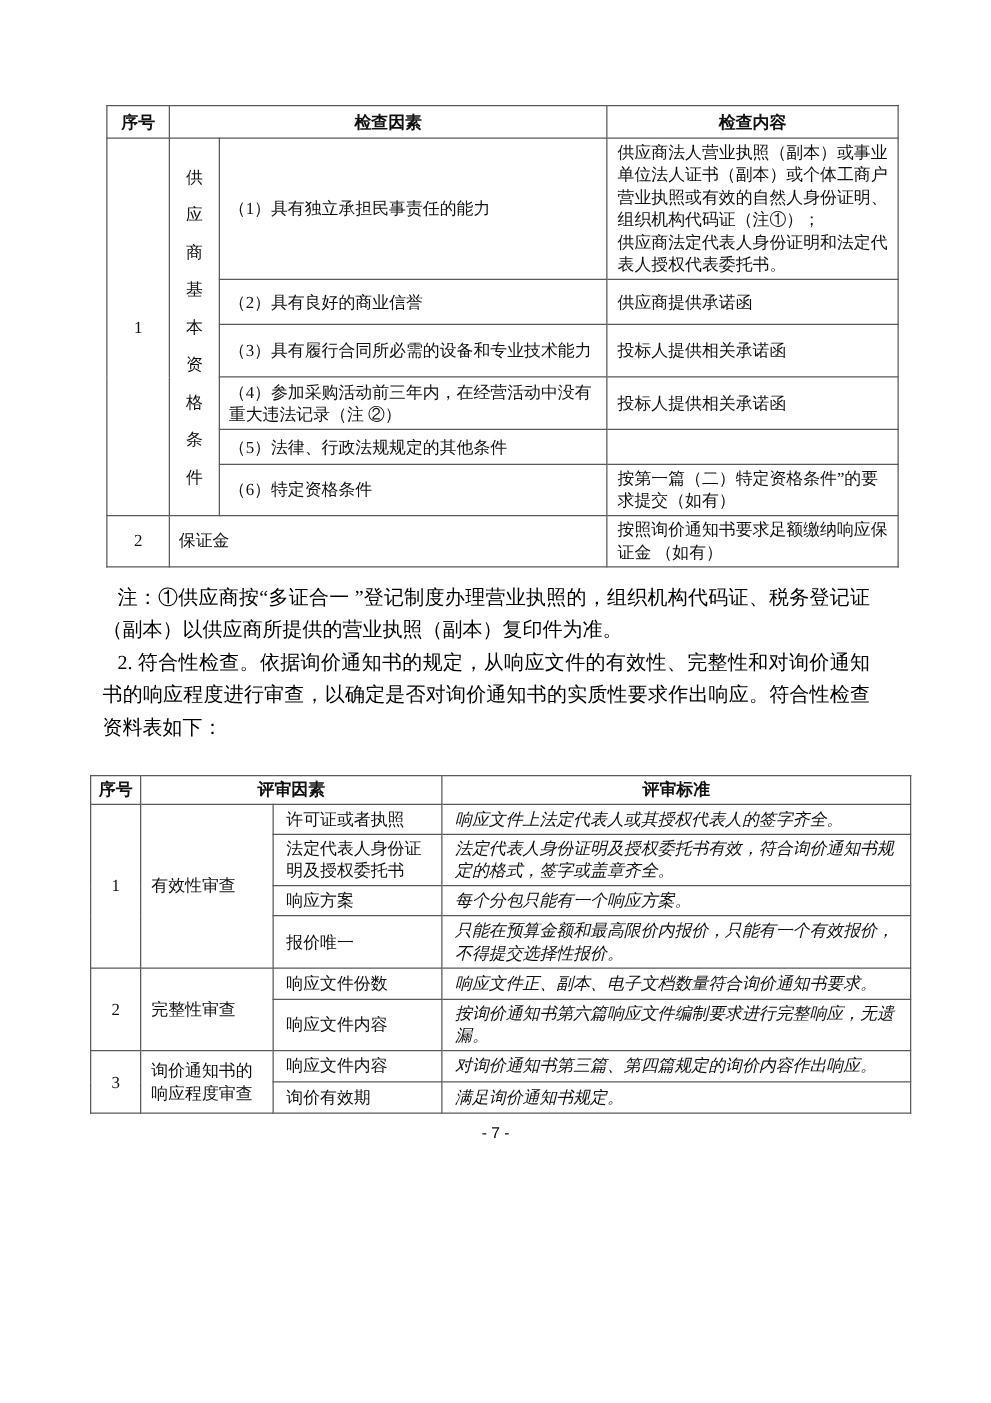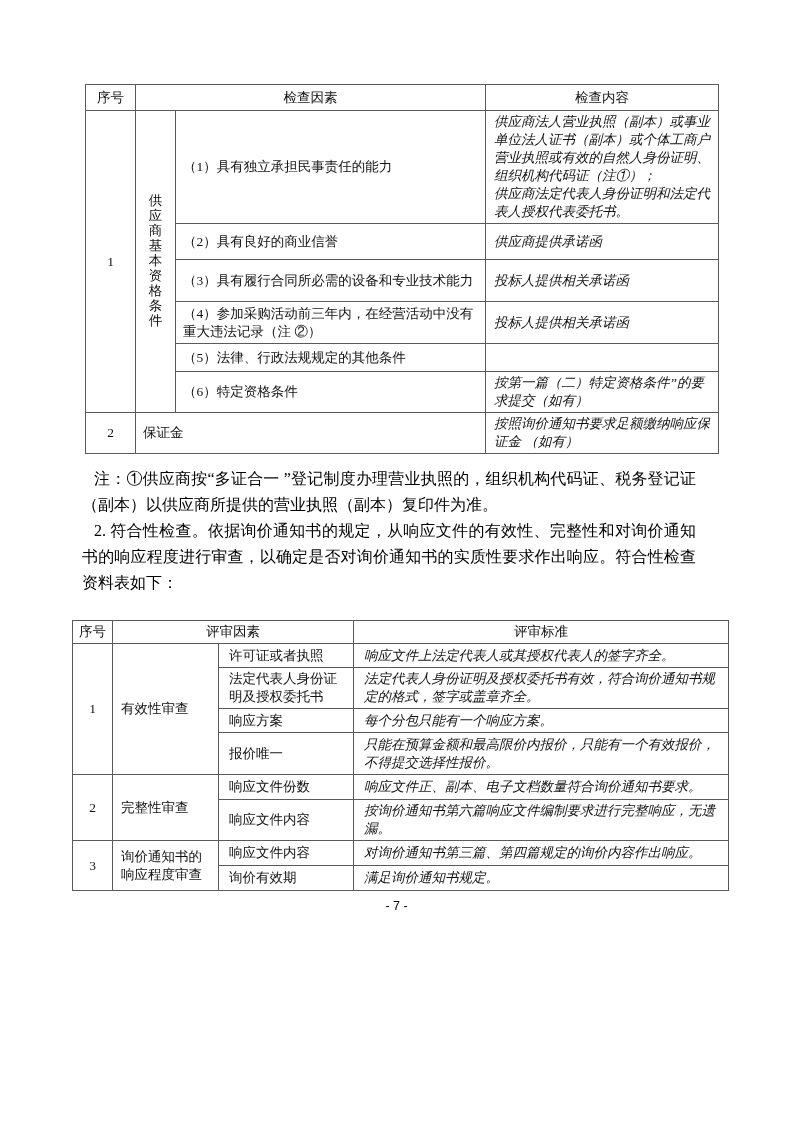--- a/index.html
+++ b/index.html
@@ -8,28 +8,28 @@
     width: 793px;
     height: 1122px;
     background: #ffffff;
     font-family: "Liberation Serif", "DejaVu Serif", serif;
     color: #111111;
     overflow: hidden;
   }
   
   table { border-collapse: collapse; table-layout: fixed; }
   td, th { border: 1px solid #5a5a5a; vertical-align: middle; white-space: pre-wrap; }
-  th { font-weight: normal; text-align: center; padding: 2px; }
+  th { font-weight: bold; text-align: center; padding: 2px; }
   .t1 { margin: 84px 0 0 85px; width: 633px; font-size: 13.5px; line-height: 18px; }
   .t2 { margin: 24px 0 0 72px;  width: 656px; font-size: 13.5px; line-height: 18px; }
   td.num { text-align: center; padding: 2px; }
   td.vert { text-align: center; padding: 2px 0; }
-  .vtext { display: inline-block; width: 15px; line-height: 15px; word-break: break-all; }
+  .vtext { display: inline-block; width: 15px; line-height: 30px; word-break: break-all; }
   .t1 td.fac { padding: 2px 2px 2px 7px; text-align: left; }
-  .t1 td.con { padding: 2px 6px 2px 8px;  text-align: left; font-style: italic; }
+  .t1 td.con { padding: 2px 6px 2px 8px;  text-align: left; }
   .t2 td.cat { padding: 2px 8px; text-align: left; }
   .t2 td.fac { padding: 2px 4px 2px 10px; text-align: left; }
   .t2 td.std { padding: 2px 6px 2px 10px; text-align: left; font-style: italic; }
   
   .body-p {
     margin: 0 97px 0 82px;
     font-size: 16px;
     line-height: 26px;
     text-align: justify;
     color: #000000;

